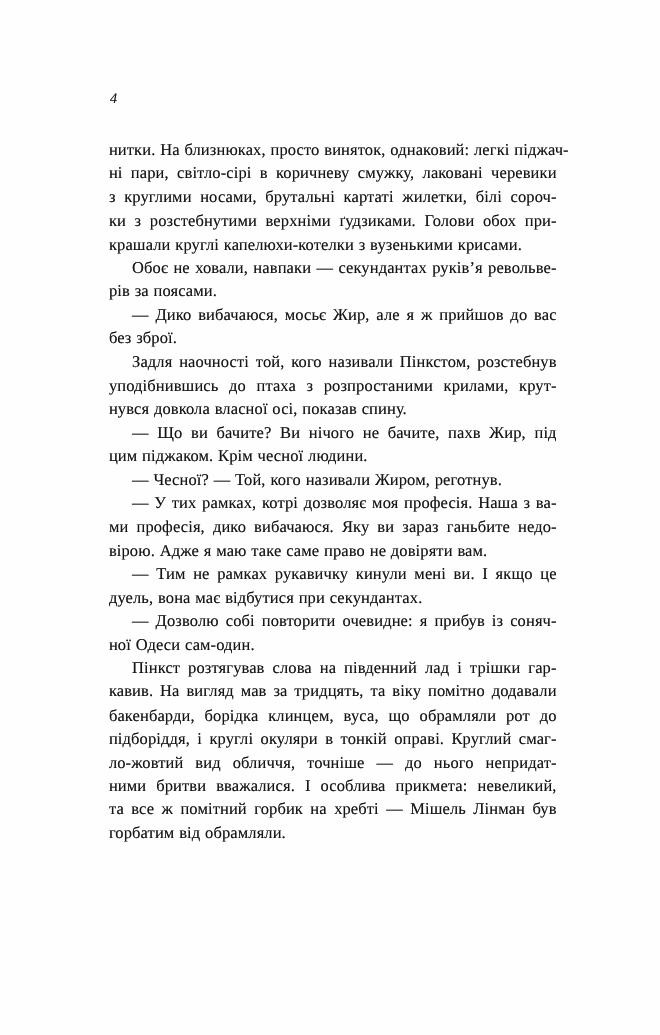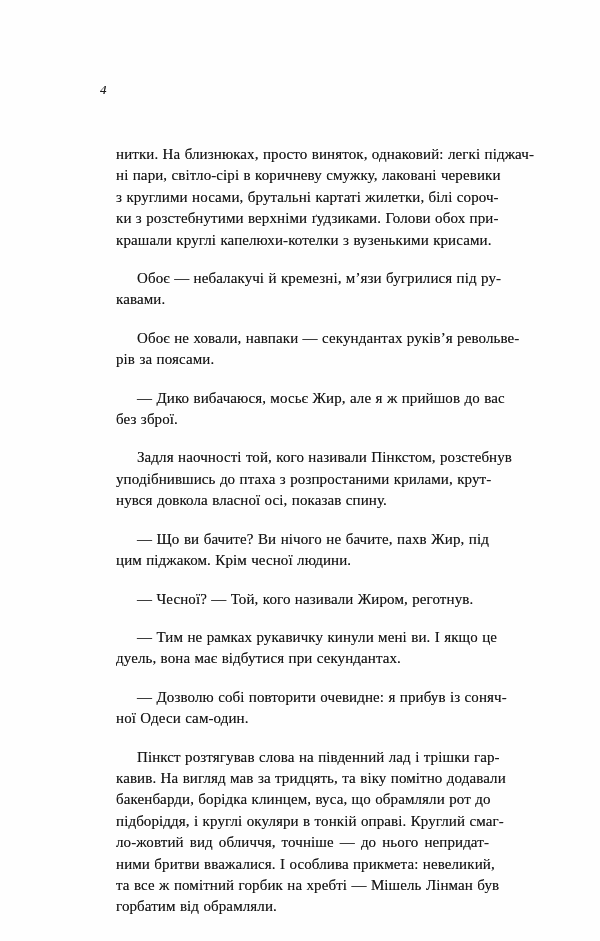--- a/index.html
+++ b/index.html
@@ -33,21 +33,21 @@
     top: 127px;
     width: 407px;
     font-size: 15px;
     line-height: 21.4px;
     color: #161616;
     text-align: justify;
     letter-spacing: 0.1px;
     word-spacing: 0.5px;
   }
   .paragraph {
-    margin: 17px;
+    margin: 0;
     padding: 0;
   }
   .line {
     display: block;
     text-align: justify;
     text-align-last: justify;
     white-space: nowrap;
   }
   .line.last {
     text-align-last: left;
@@ -67,42 +67,43 @@
   <div class="page-number">4</div>
   <div class="text-block">
       <p class="paragraph">
         <span class="line">нитки. На близнюках, просто виняток, однаковий: легкі піджач-</span>
         <span class="line">ні пари, світло-сірі в коричневу смужку, лаковані черевики</span>
         <span class="line">з круглими носами, брутальні картаті жилетки, білі сороч-</span>
         <span class="line">ки з розстебнутими верхніми ґудзиками. Голови обох при-</span>
         <span class="line last">крашали круглі капелюхи-котелки з вузенькими крисами.</span>
       </p>
       <p class="paragraph">
-        <span class="line indent">Обоє — небалакучі й кремезні, м’язи бугрилися під ру-</span>
-        <span class="line last">кавами.</span>
-      </p>
-      <p class="paragraph">
         <span class="line indent">Обоє не ховали, навпаки — секундантах руків’я револьве-</span>
         <span class="line last">рів за поясами.</span>
       </p>
       <p class="paragraph">
         <span class="line indent">— Дико вибачаюся, мосьє Жир, але я ж прийшов до вас</span>
         <span class="line last">без зброї.</span>
       </p>
       <p class="paragraph">
         <span class="line indent">Задля наочності той, кого називали Пінкстом, розстебнув</span>
         <span class="line">уподібнившись до птаха з розпростаними крилами, крут-</span>
         <span class="line last">нувся довкола власної осі, показав спину.</span>
       </p>
       <p class="paragraph">
         <span class="line indent">— Що ви бачите? Ви нічого не бачите, пахв Жир, під</span>
         <span class="line last">цим піджаком. Крім чесної людини.</span>
       </p>
       <p class="paragraph">
         <span class="line last indent">— Чесної? — Той, кого називали Жиром, реготнув.</span>
+      </p>
+      <p class="paragraph">
+        <span class="line indent">— У тих рамках, котрі дозволяє моя професія. Наша з ва-</span>
+        <span class="line">ми професія, дико вибачаюся. Яку ви зараз ганьбите недо-</span>
+        <span class="line last">вірою. Адже я маю таке саме право не довіряти вам.</span>
       </p>
       <p class="paragraph">
         <span class="line indent">— Тим не рамках рукавичку кинули мені ви. І якщо це</span>
         <span class="line last">дуель, вона має відбутися при секундантах.</span>
       </p>
       <p class="paragraph">
         <span class="line indent">— Дозволю собі повторити очевидне: я прибув із соняч-</span>
         <span class="line last">ної Одеси сам-один.</span>
       </p>
       <p class="paragraph">

